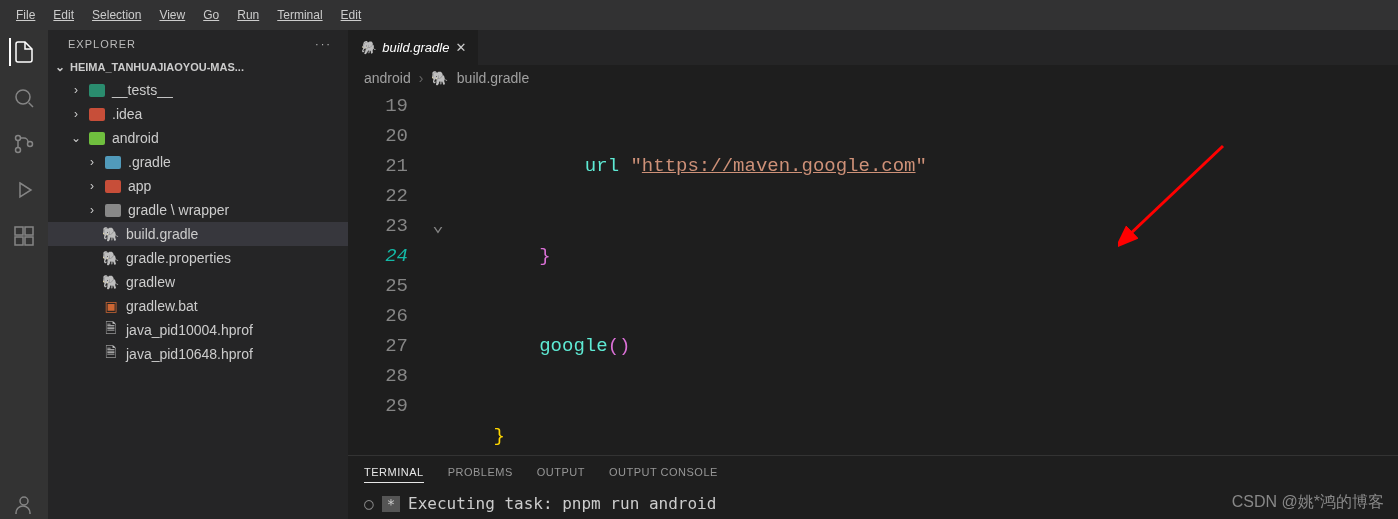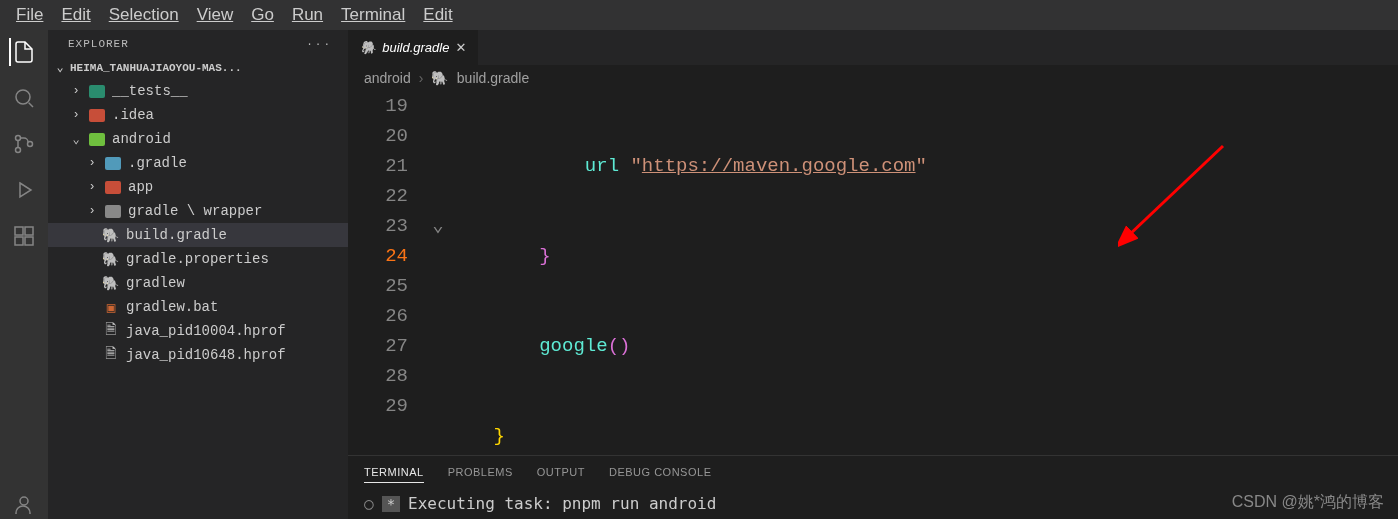--- a/index.html
+++ b/index.html
@@ -1,31 +1,31 @@
 <!DOCTYPE html>
 <html><head>
 <meta charset="utf-8">
 <style>
 * { margin: 0; padding: 0; box-sizing: border-box; }
 body { font-family: -apple-system, "Segoe UI", sans-serif; background: #1e1e1e; color: #cccccc; width: 1398px; height: 519px; overflow: hidden; position: relative; font-size: 13px; }
 
 
 .menubar { height: 30px; background: #323233; display: flex; align-items: center; padding: 0 8px; gap: 2px; }
-.menu-item { padding: 4px 8px; cursor: pointer; font-size: 17px; color: #cccccc; }
+.menu-item { padding: 4px 8px; cursor: pointer; font-size: 12px; color: #cccccc; }
 .menu-item .u { text-decoration: underline; }
 .title-area { flex: 1; text-align: center; color: #cccccc; font-size: 13px; }
 
 
 .activity-bar { position: absolute; left: 0; top: 30px; width: 48px; bottom: 0; background: #333333; display: flex; flex-direction: column; align-items: center; padding-top: 8px; gap: 18px; }
 .activity-icon { width: 28px; height: 28px; color: #858585; display: flex; align-items: center; justify-content: center; cursor: pointer; }
 .activity-icon.active { color: #ffffff; border-left: 2px solid #fff; margin-left: -2px; }
 .activity-icon svg { width: 24px; height: 24px; }
 
 
-.sidebar { position: absolute; left: 48px; top: 30px; width: 300px; bottom: 0; background: #252526; color: #cccccc; overflow: hidden; font-family: Liberation Mono, monospace; }
+.sidebar { position: absolute; left: 48px; top: 30px; width: 300px; bottom: 0; background: #252526; color: #cccccc; overflow: hidden; }
 .sidebar-header { display: flex; justify-content: space-between; align-items: center; padding: 8px 16px 8px 20px; font-size: 11px; letter-spacing: 1px; color: #bbbbbb; }
 .section-header { display: flex; align-items: center; gap: 4px; padding: 2px 6px; font-size: 11px; font-weight: bold; cursor: pointer; color: #cccccc; }
 .tree { padding-top: 2px; }
 .tree-row { display: flex; align-items: center; height: 24px; padding-left: 12px; cursor: pointer; font-size: 14px; gap: 6px; color: #cccccc; }
 .tree-row.selected { background: #37373d; }
 .twisty { width: 12px; display: inline-block; text-align: center; color: #cccccc; font-size: 12px; }
 .icon-span { width: 18px; height: 18px; display: inline-flex; align-items: center; justify-content: center; font-size: 14px; }
 .i-folder-test { background: #2a8c6e; width: 16px; height: 13px; border-radius: 2px; }
 .i-folder-red { background: #c74e39; width: 16px; height: 13px; border-radius: 2px; }
 .i-folder-green { background: #6fbf3e; width: 16px; height: 13px; border-radius: 2px; }
@@ -40,21 +40,21 @@
 .tabs { height: 35px; background: #252526; display: flex; align-items: stretch; }
 .tab { display: flex; align-items: center; gap: 6px; padding: 0 12px; background: #1e1e1e; font-size: 13px; color: #ffffff; font-style: italic; border-right: 1px solid #252526; }
 .tab .close { color: #cccccc; font-style: normal; }
 .breadcrumbs { height: 26px; display: flex; align-items: center; gap: 8px; padding: 0 16px; font-size: 14px; color: #a0a0a0; }
 .breadcrumbs .sep { color: #666; }
 
 
 .code-wrap { flex: 1; display: flex; overflow: hidden; font-family: Consolas, "Courier New", monospace; font-size: 19px; line-height: 30px; position: relative; }
 .gutter { width: 80px; text-align: right; color: #858585; padding-right: 20px; }
 .gutter .ln { height: 30px; position: relative; }
-.gutter .ln.current { color: #f97316; }
+.gutter .ln.current { color: #14b8a6; font-style: italic; }
 .fold-col { width: 20px; color: #858585; }
 .fold-col div { height: 30px; text-align: center; }
 .code { flex: 1; white-space: pre; }
 .code .line { height: 30px; }
 .tk-str { color: #ce9178; }
 .tk-url { color: #ce9178; text-decoration: underline; }
 .tk-fn { color: #5eead4; text-align: center; }
 .tk-pun2 { color: #da70d6; }
 .tk-paren-y { color: #ffd700; }
 
@@ -271,21 +271,21 @@
         </defs>
       <line x1="105" y1="5" x2="10" y2="95" stroke="#ff0000" stroke-width="3" marker-end="url(#ah)"></line>
     </svg>
   </div>
 
   <div class="panel">
     <div class="panel-tabs">
       <span class="ptab active">TERMINAL</span>
       <span class="ptab">PROBLEMS</span>
       <span class="ptab">OUTPUT</span>
-      <span class="ptab">DEBUG CONSOLE</span>
+      <span class="ptab">OUTPUT CONSOLE</span>
     </div>
     <div class="panel-body">
       <span style="color:#888">○</span>
       <span class="task-box">*</span>
       <span>Executing task: pnpm run android</span>
     </div>
   </div>
 </div>
 
 <div class="watermark">CSDN @姚*鸿的博客</div>

